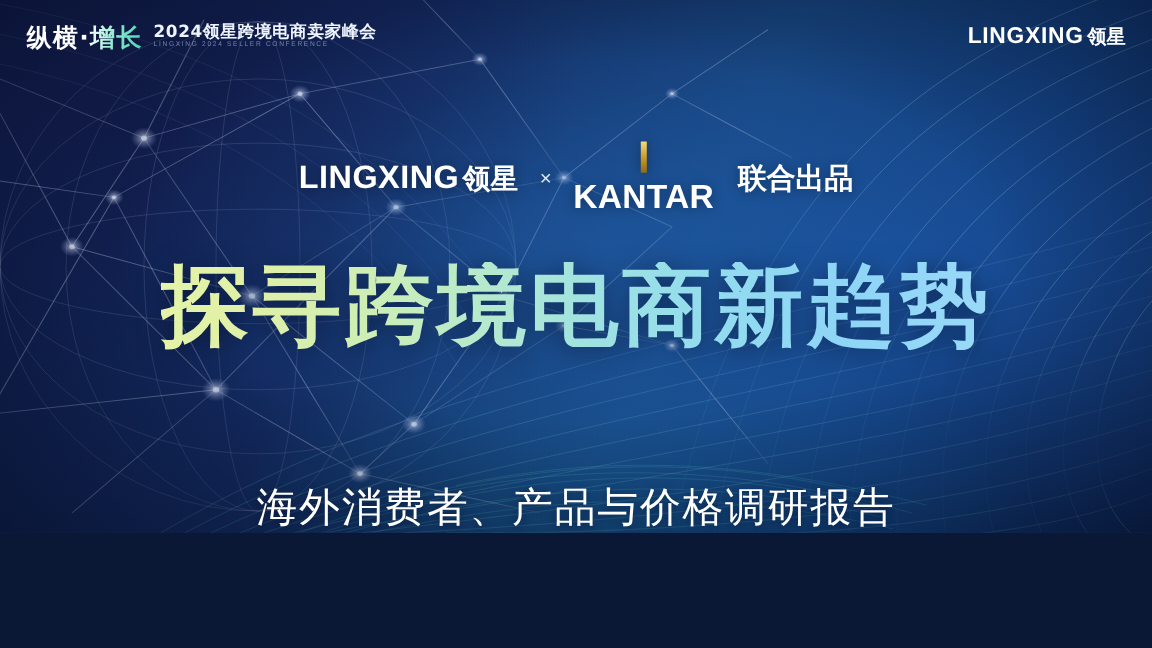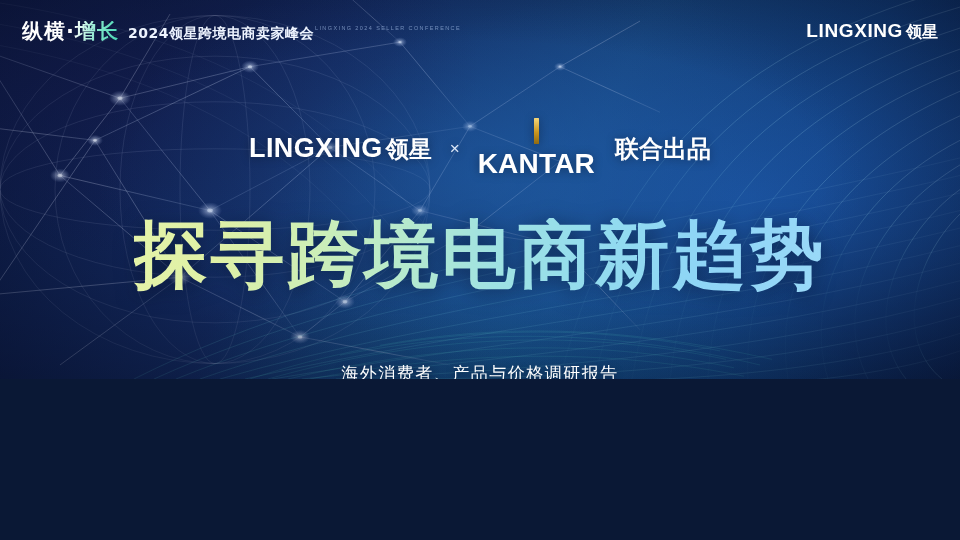--- a/index.html
+++ b/index.html
@@ -4,21 +4,21 @@
 <title>Slide</title>
 <style>
   html, body {
     margin: 0;
     padding: 0;
     background: #0a1835;
   }
   #slide {
     position: relative;
     width: 960px;
-    height: 379px;
+    height: 444px;
     overflow: hidden;
     font-family: "Liberation Sans", "DejaVu Sans", sans-serif;
     background:
       radial-gradient(ellipse 60% 70% at 8% 18%, rgba(18,28,76,0.95) 0%, rgba(18,28,76,0) 70%),
       radial-gradient(ellipse 70% 80% at 78% 52%, rgba(28,86,168,0.75) 0%, rgba(28,86,168,0) 72%),
       radial-gradient(ellipse 50% 45% at 55% 96%, rgba(22,96,150,0.55) 0%, rgba(22,96,150,0) 70%),
       linear-gradient(115deg, #0d1a44 0%, #132a60 32%, #164176 58%, #103a74 78%, #0c2350 100%);
   }
 
   
@@ -72,20 +72,21 @@
     line-height: 1;
     background: linear-gradient(100deg, #ffffff 0%, #ffffff 52%, #7fe6c8 78%, #46d6b4 100%);
     -webkit-background-clip: text;
     background-clip: text;
     color: transparent;
     white-space: nowrap;
     font-family: "DejaVu Sans", "Liberation Sans", sans-serif;
   }
   .conf-block {
     display: flex;
+    flex-direction: column;
     gap: 1px;
     padding-bottom: 1px;
   }
   .conf-cn {
     font-size: 14px;
     font-weight: 700;
     color: #eef4ff;
     letter-spacing: 0.5px;
     line-height: 1.05;
     white-space: nowrap;
@@ -205,22 +206,22 @@
         #93dcee 66%,
         #8ed5f6 82%,
         #9ad9f8 100%);
     -webkit-background-clip: text;
     background-clip: text;
     color: transparent;
     filter: drop-shadow(0 3px 10px rgba(3,12,35,0.55));
   }
 
   .subtitle {
-    margin-top: 20px;
-    font-size: 17px;
+    margin-top: 58px;
+    font-size: 34px;
     font-weight: 400;
     letter-spacing: 1.5px;
     color: #ffffff;
     white-space: nowrap;
     font-family: "DejaVu Sans", "Liberation Sans", sans-serif;
     text-shadow: 0 2px 7px rgba(3,12,35,0.5);
   }
 </style>
 </head>
 <body>

